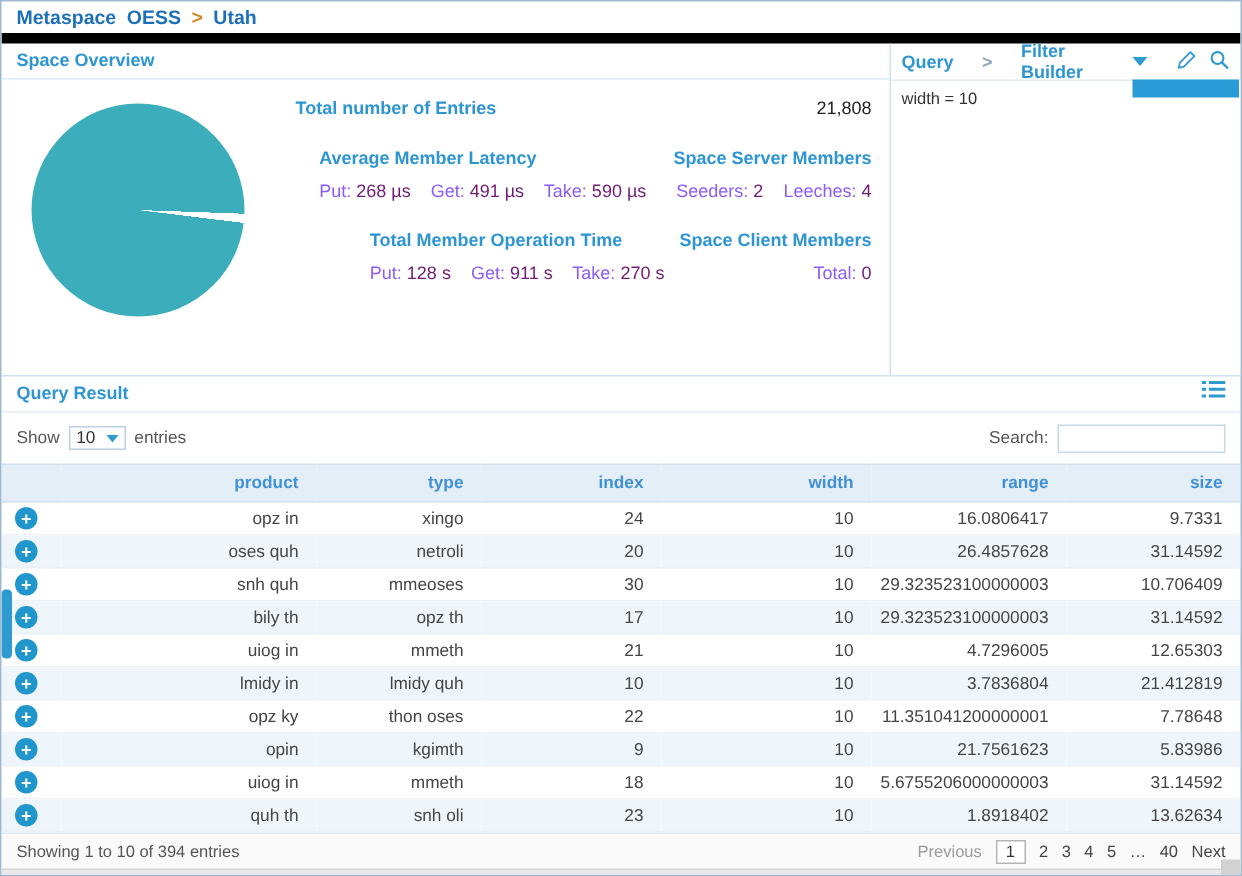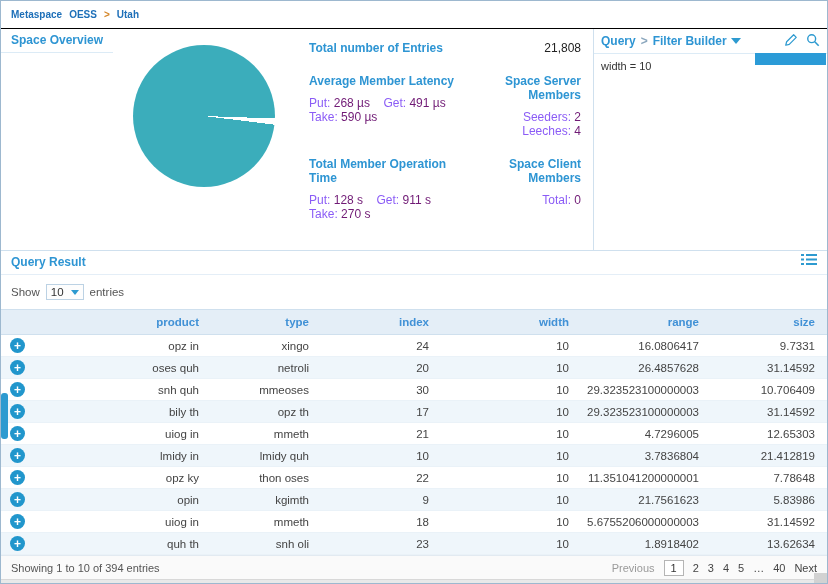--- a/index.html
+++ b/index.html
@@ -3,49 +3,49 @@
 <meta charset="utf-8">
 <style>
   * { margin:0; padding:0; box-sizing:border-box; }
   html,body { background:#ffffff; }
   body { font-family:"Liberation Sans", sans-serif; }
   .page { width:828px; height:584px; border:1px solid #9db8cf; background:#fff;
           position:relative; overflow:hidden; display:flex; flex-direction:column; }
 
   
   .topbar { height:28px; flex:none; display:flex; align-items:center; gap:7px;
-            padding:0 10px; border-bottom:1px solid #000000; font-size:10px; }
+            padding:0 10px; border-bottom:7px solid #000000; font-size:13px; }
   .crumb { color:#1d6fb8; font-weight:bold; cursor:pointer; }
   .crumb-sep { color:#d4872a; font-weight:bold; }
   .crumb.current { cursor:default; }
 
   
   .upper { height:222px; flex:none; display:flex; border-bottom:1px solid #cfe0ee; }
-  .overview { flex:1; display:flex; flex-direction:row; border-right:1px solid #cfe0ee; }
+  .overview { flex:1; display:flex; flex-direction:column; border-right:1px solid #cfe0ee; }
   .section-title { height:24px; line-height:23px; padding:0 10px; color:#2e95d3;
                    font-weight:bold; font-size:12px; border-bottom:1px solid #dcebf6; flex:none; }
   .overview-body { flex:1; display:flex; padding:8px 12px 8px 20px; }
   .pie { width:142px; height:142px; border-radius:50%; flex:none; margin-top:8px;
          background:conic-gradient(#3badbb 0deg 92deg, #ffffff 92deg 97deg, #3badbb 97deg 360deg); }
   .stats { flex:1; margin-left:34px; font-size:12px; padding-top:4px; }
   .stat-row { display:flex; justify-content:space-between; margin-bottom:7px; }
   .stat-label { color:#2e95d3; font-weight:bold; }
   .stat-value { color:#222; }
   .stat-groups { margin-top:19px; }
-  .group-row { display:flex; justify-content:space-between; margin-bottom:19px; }
+  .group-row { display:flex; justify-content:flex-end; margin-bottom:19px; }
   .group.right { text-align:right; }
   .group-title { color:#2e95d3; font-weight:bold; margin-bottom:8px; }
   .kv { margin-right:10px; white-space:nowrap; }
   .group.right .kv { margin-right:0; margin-left:10px; }
   .kv .k { color:#8b5cf6; }
   .kv .v { color:#701a75; }
 
   
   .query-panel { width:233px; flex:none; display:flex; flex-direction:column; position:relative; }
-  .query-header { height:24px; flex:none; display:flex; align-items:center; gap:5px;
+  .query-header { height:24px; flex:none; display:flex; align-items:center; gap:19px;
                   padding:0 7px; font-size:12px; }
   .query-title { color:#2e95d3; font-weight:bold; }
   .query-sep { color:#8aa6bd; font-weight:bold; }
   .query-mode { color:#2e95d3; font-weight:bold; cursor:pointer; display:flex; align-items:center; gap:4px; }
   .tri-down { width:0; height:0; border-left:5px solid transparent; border-right:5px solid transparent;
               border-top:6px solid #2d9ad0; display:inline-block; }
   .query-icons { margin-left:auto; display:flex; align-items:center; gap:8px; }
   .icon-btn { cursor:pointer; display:inline-flex; }
   .query-scrollbar { position:absolute; top:24px; right:1px; width:71px; height:12px;
                      background:#2b9bd7; cursor:pointer; }
@@ -201,20 +201,24 @@
         </span>
     </div>
 
     <div class="controls">
       <span>Show</span>
       <span class="page-size">
         <span>10</span>
         <span class="tri-down"></span>
       </span>
       <span>entries</span>
+      <span class="search-wrap">
+        <span>Search:</span>
+        <input class="search-input" type="text" style="">
+      </span>
     </div>
 
     <table>
       <colgroup>
         <col style="width:40px">
           <col style="width:170px">
           <col style="width:110px">
         <col style="width:120px">
           <col style="width:140px">
           <col style="width:130px">

